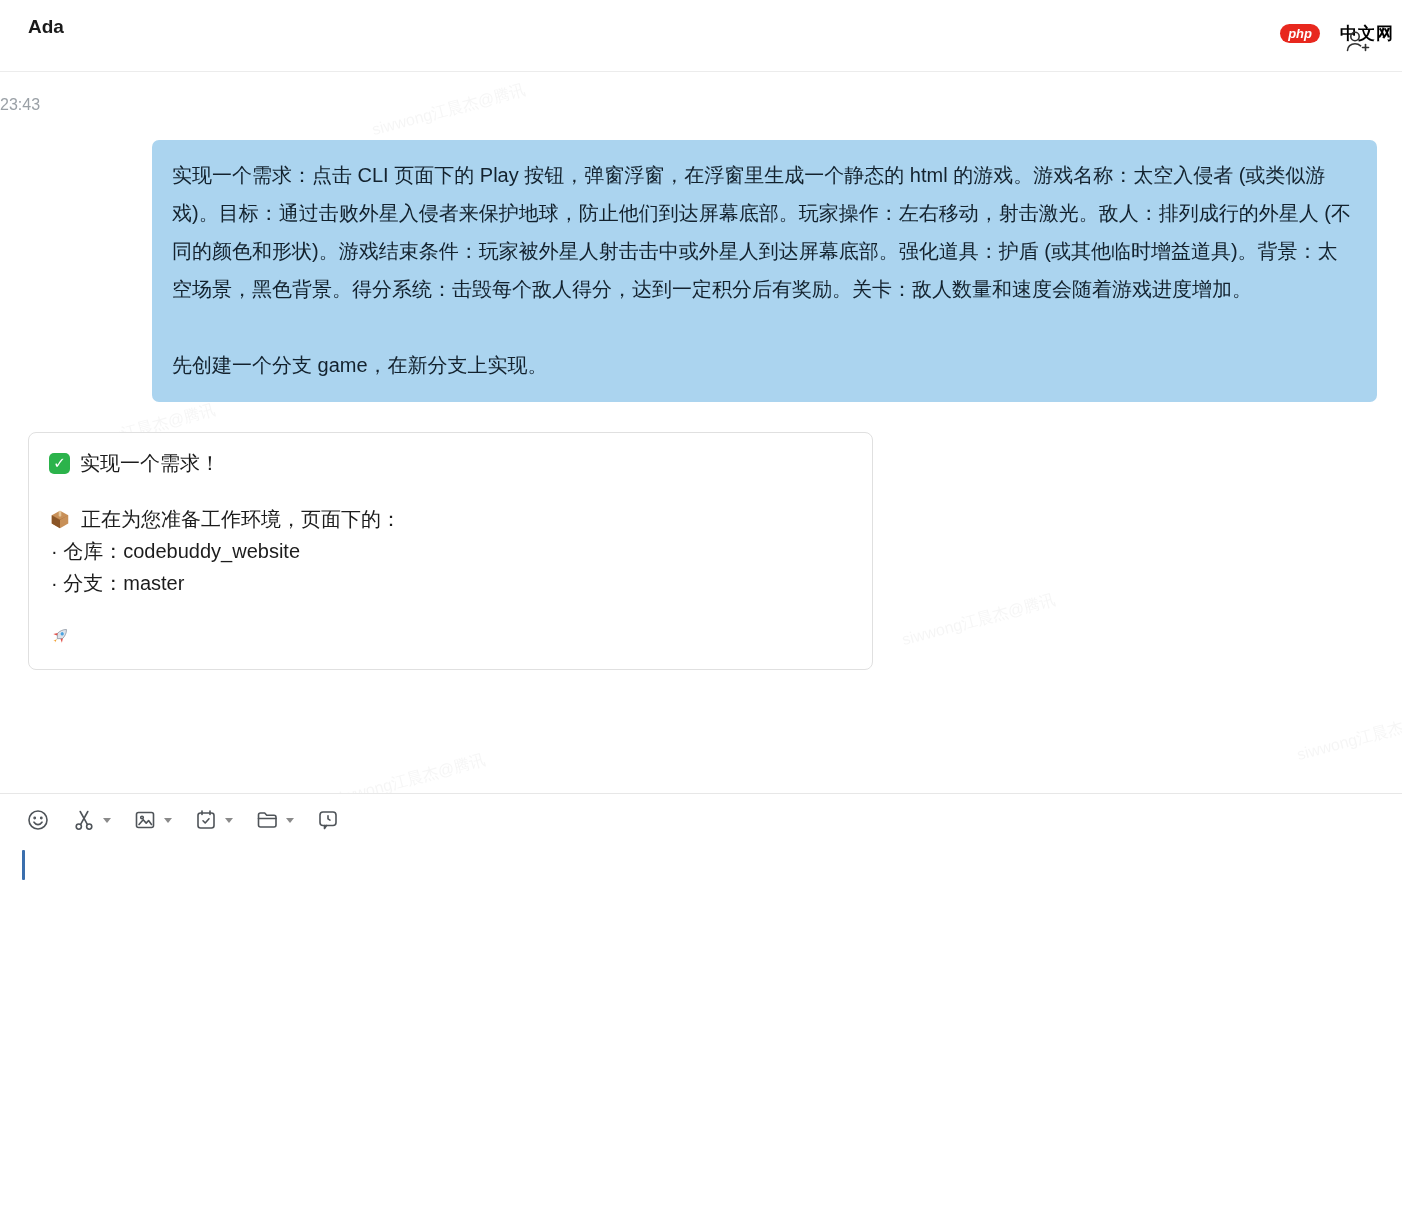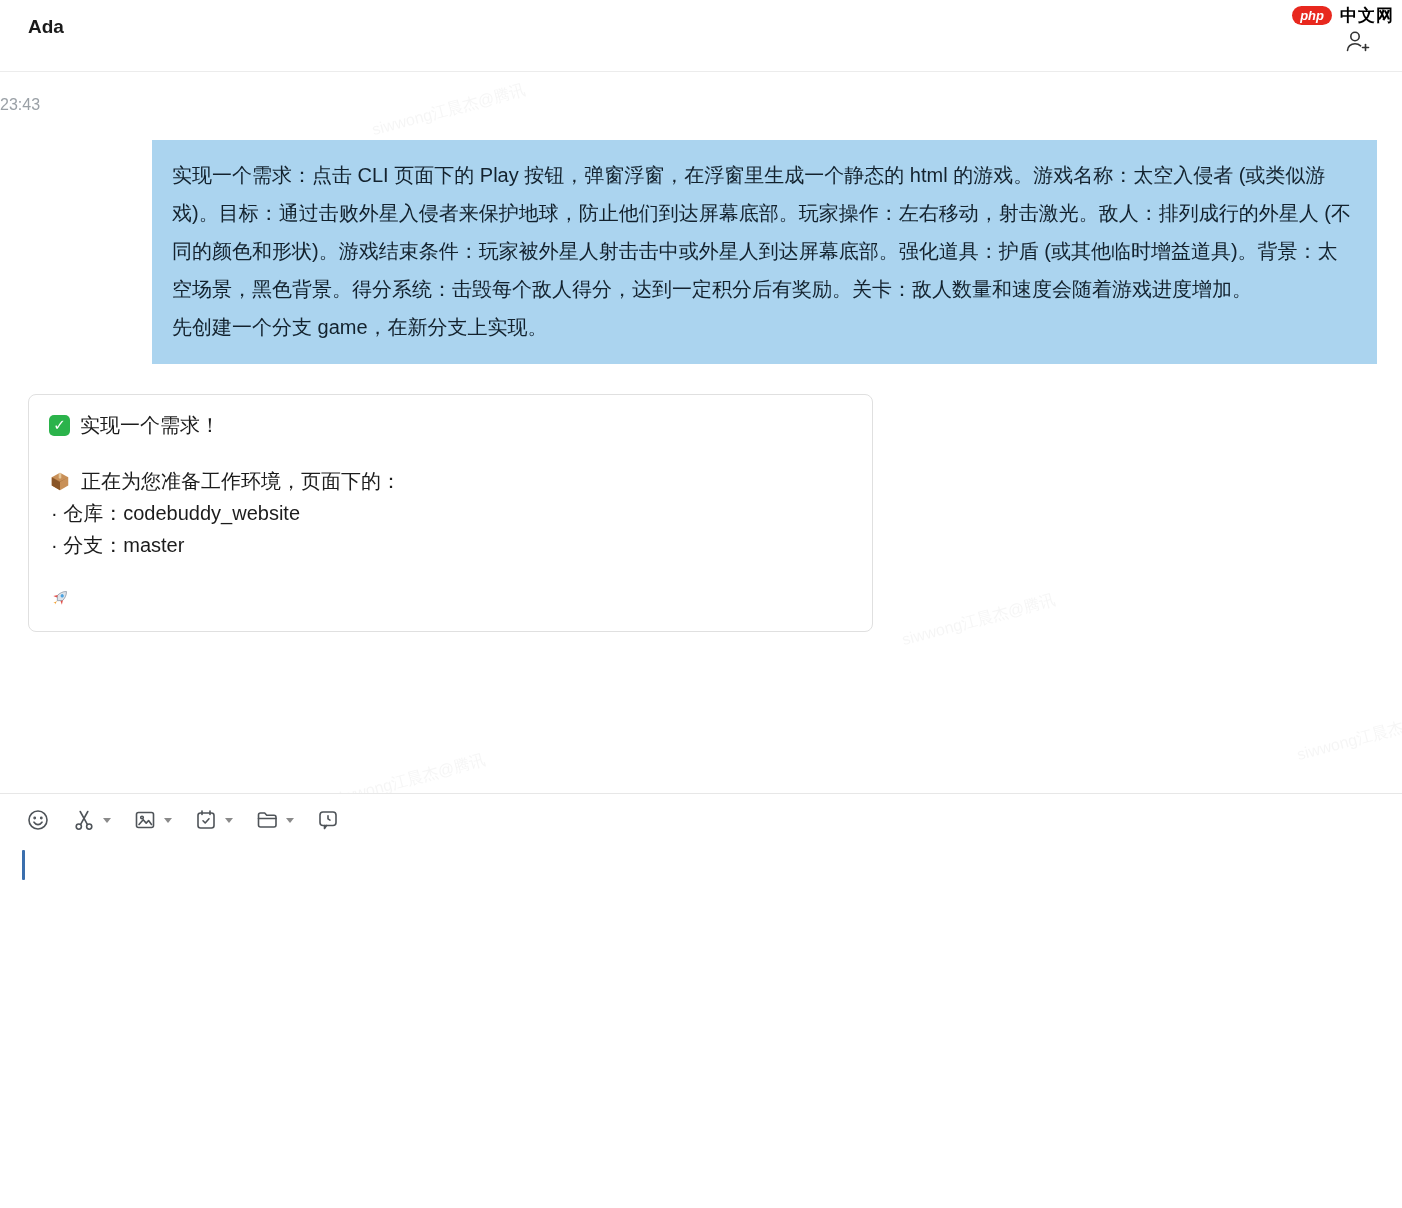--- a/index.html
+++ b/index.html
@@ -3,35 +3,35 @@
 <meta charset="utf-8">
 <style>
   * { margin:0; padding:0; box-sizing:border-box; }
   html,body { background:#fff; }
   body { font-family:"Liberation Sans","DejaVu Sans",sans-serif; }
   .app { position:relative; width:1402px; height:1208px; background:#fff; overflow:hidden; }
 
   
   .header { position:relative; height:72px; border-bottom:1px solid #ececec; }
   .app-title { position:absolute; left:28px; top:16px; font-size:19px; font-weight:bold; color:#1a1a1a;text-align:center; }
-  .brand { position:absolute; right:8px; top:4px; display:flex; align-items:center; gap:8px; }
+  .brand { position:absolute; right:8px; top:22px; display:flex; align-items:center; gap:20px; }
   .brand-pill { background:#e8281e; color:#fff; font-style:italic; font-weight:bold; font-size:13px;
                 border-radius:11px; padding:2px 8px; line-height:1.2; }
   .brand-name { font-size:17px; font-weight:800; color:#000000; letter-spacing:1px; }
   .add-person { position:absolute; right:30px; top:27px; width:30px; height:30px; cursor:pointer;
                 display:flex; align-items:center; justify-content:center; }
 
   
   .chat { position:relative; }
   .timestamp { text-align:left; margin:24px 0 26px; font-size:16px; color:#9aa0a6; }
 
   .msg-row { display:flex; justify-content:flex-end; padding:0 25px; }
-  .bubble { background:#abd4ef; border-radius:0; padding:16px 20px 18px;
+  .bubble { background:#abd4ef; border-radius:7px; padding:16px 20px 18px;
             width:1225px; font-size:20px; line-height:38px; color:#13222e; }
-  .bubble .para2 { }
+  .bubble .para2 { margin-top:38px; }
 
   .reply-card { margin:30px 25px 0 28px; width:845px; background:#fff;
                 border:1px solid #e0e0e0; border-radius:8px;
                 padding:16px 20px 22px; font-size:20px; line-height:28px; color:#1c1c1c; }
   .reply-line { display:flex; align-items:center; gap:10px; }
   .reply-gap { height:28px; }
   .bullet-line { padding-left:2px; margin-top:4px; line-height:28px; }
 
   
   .emoji-check { width:21px; height:21px; background:#2bb34b; border-radius:5px; color:#fff;

